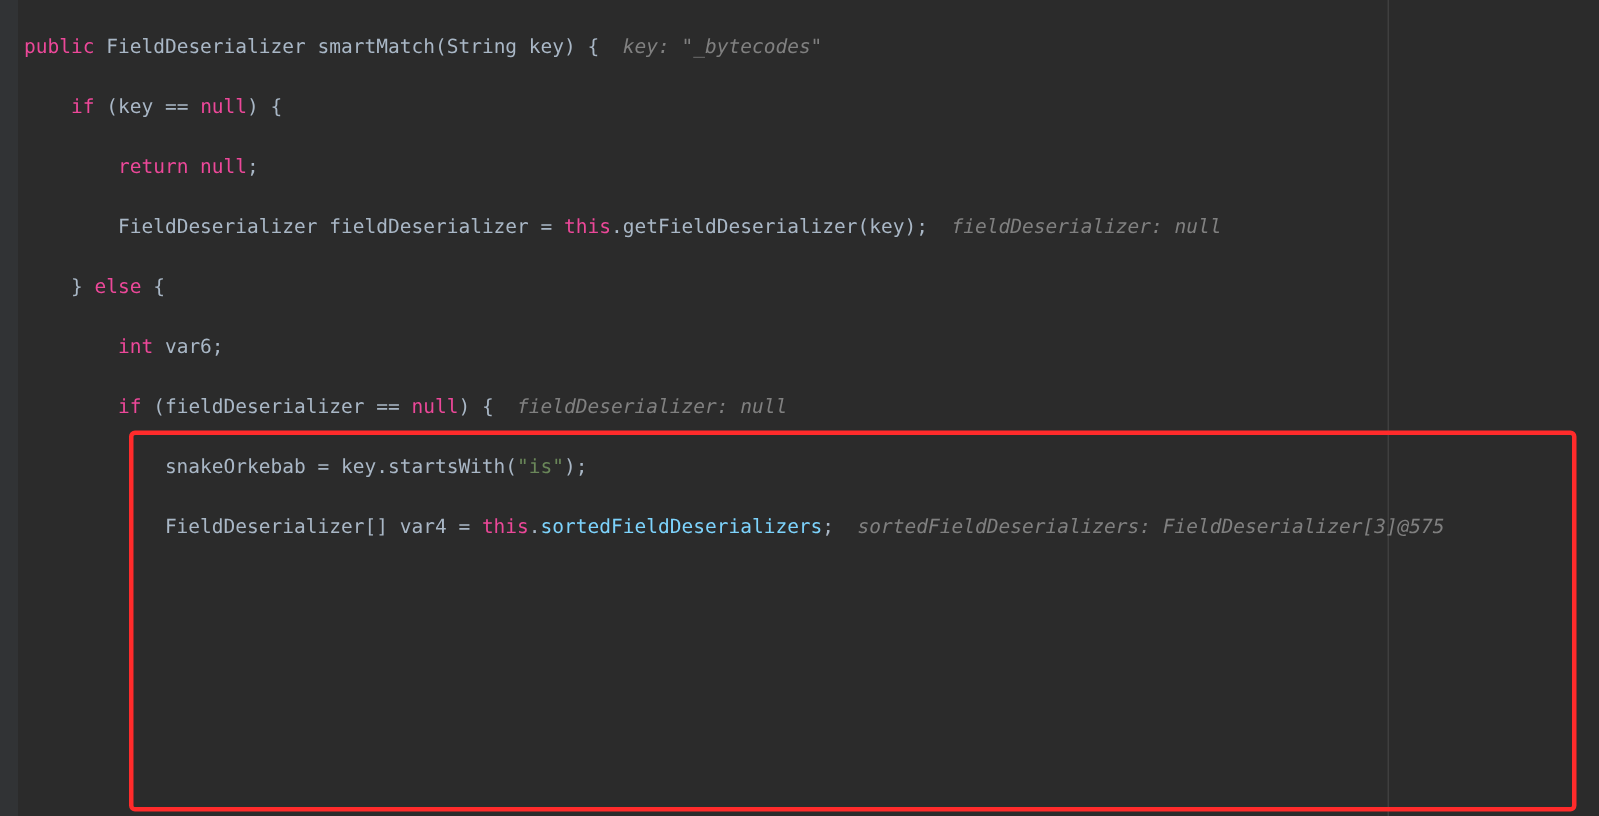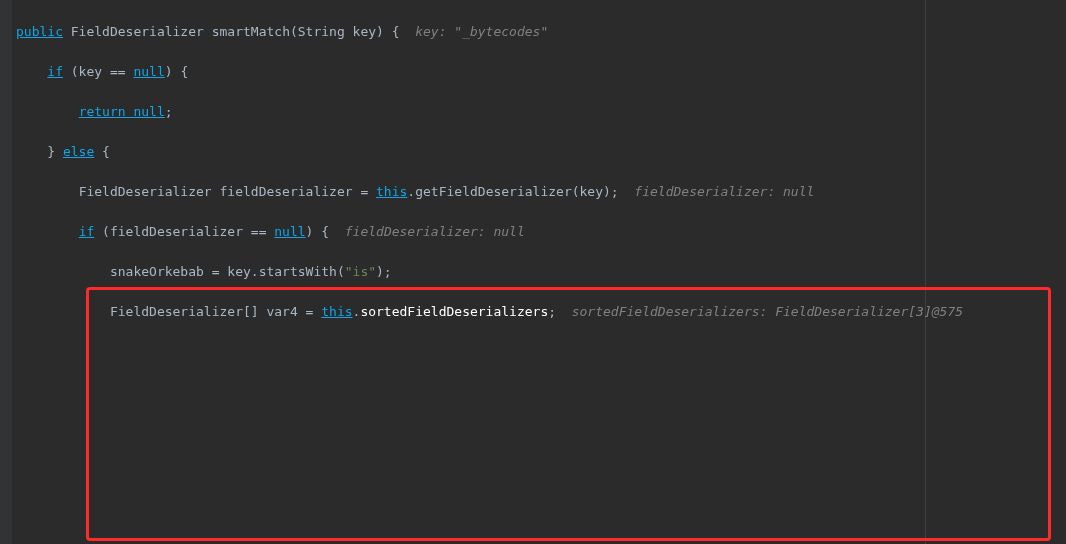--- a/index.html
+++ b/index.html
@@ -27,24 +27,24 @@
     background: #3f3f3f;
     left: 925px;
   }
   .code {
     position: absolute;
     left: 12px; right: 0; top: 0;
     white-space: pre;
     padding-top: 2px;
   }
   .line { height: 20px; padding-left: 4px; }
-  .kw { color: #0ea5e9; font-style: normal; text-decoration: underline; }
+  .kw { color: #ec4899; font-style: normal; }
   .str { color: #6a8759; }
   .ann { color: #808080; font-style: italic; }
-  .field { color: #ffffff; }
+  .field { color: #7dd3fc; }
   .redbox {
     position: absolute;
     border: 3px solid #ff2b2b;
     border-radius: 4px;
     left: 86px;
     top: 287px;
     width: 965px;
     height: 254px;
     pointer-events: none;
   }
@@ -52,22 +52,23 @@
 </head>
 <body>
 
 <div class="gutter-area"></div>
 <div class="vline"></div>
 
 <div class="code">
 <div class="line"><span class="kw">public</span> <span>FieldDeserializer</span> <span>smartMatch(String key) {</span><span class="ann">  key: "_bytecodes"</span></div>
 <div class="line">    <span class="kw">if</span><span> (key == </span><span class="kw">null</span><span>) {</span></div>
 <div class="line">        <span class="kw">return null</span><span>;</span></div>
+<div class="line">        <span>FieldDeserializer fieldDeserializer = </span><span class="kw">this</span><span>.getFieldDeserializer(key);</span><span class="ann">  fieldDeserializer: null</span></div>
 <div class="line">    <span>} </span><span class="kw">else</span><span> {</span></div>
-<div class="line">        <span>FieldDeserializer fieldDeserializer = </span><span class="kw">this</span><span>.getFieldDeserializer(key);</span><span class="ann">  fieldDeserializer: null</span></div>
+<div class="line">        <span class="kw">int</span><span> var6;</span></div>
 <div class="line">        <span class="kw">if</span><span> (fieldDeserializer == </span><span class="kw">null</span><span>) {</span><span class="ann">  fieldDeserializer: null</span></div>
 <div class="line">            <span>snakeOrkebab = key.startsWith(</span><span class="str">"is"</span><span>);</span></div>
 <div class="line">            <span>FieldDeserializer[] var4 = </span><span class="kw">this</span><span>.</span><span class="field">sortedFieldDeserializers</span><span>;</span><span class="ann">  sortedFieldDeserializers: FieldDeserializer[3]@575</span></div>
 <div class="line"> </div>
 
 
 
 
 
 

